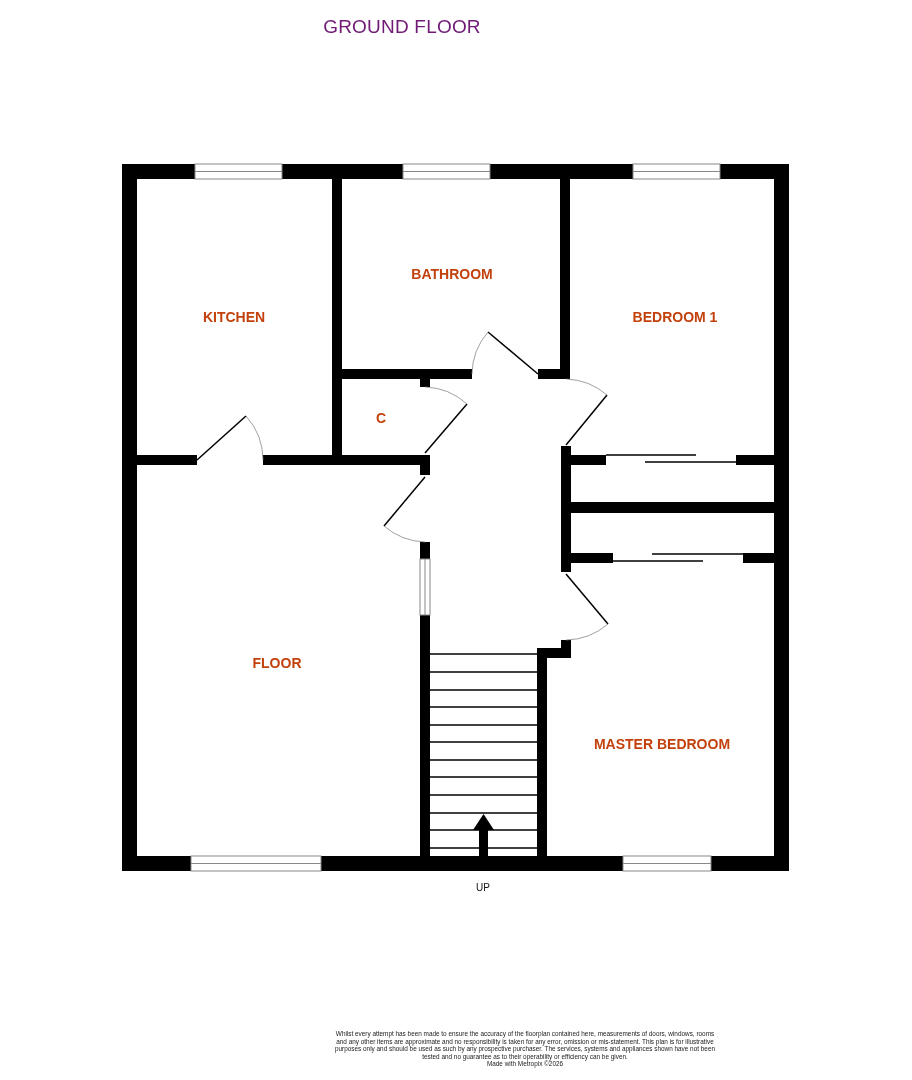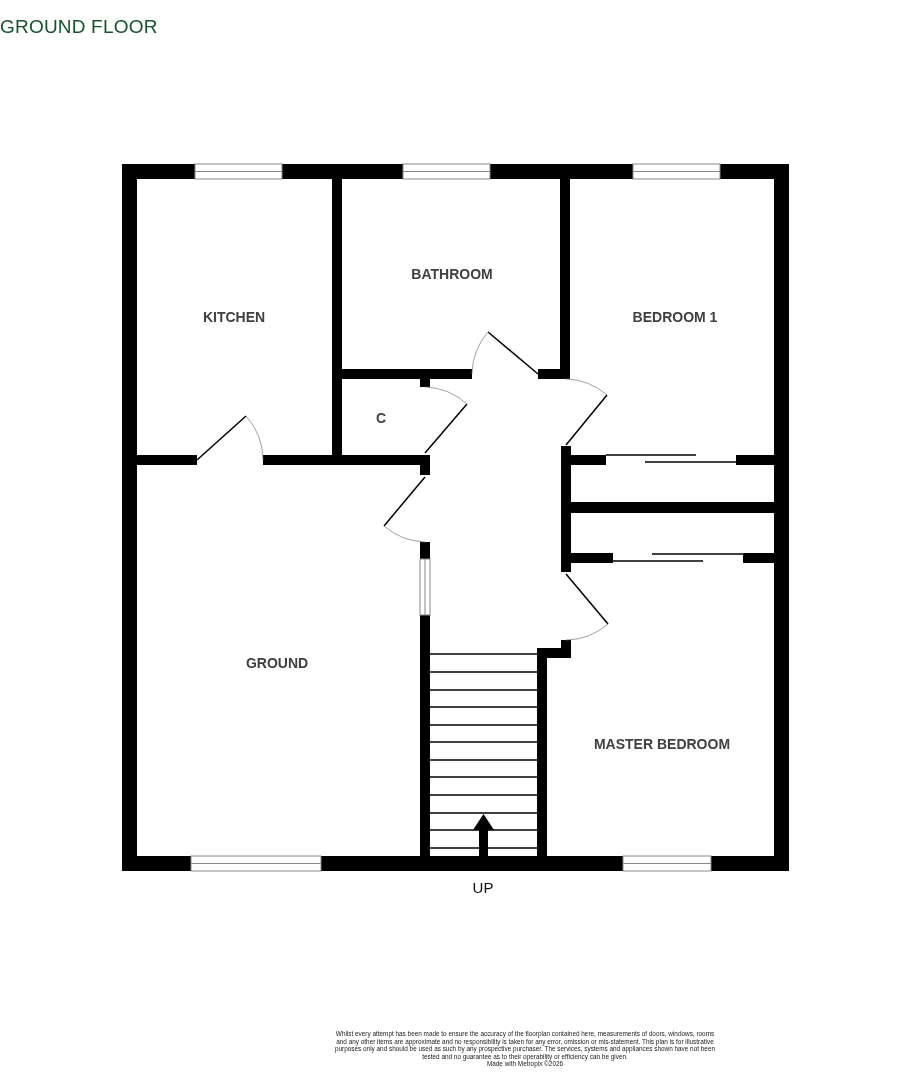--- a/index.html
+++ b/index.html
@@ -1,20 +1,20 @@
 <!DOCTYPE html>
 <html><head>
 <meta charset="utf-8">
 <style>
   html, body { margin: 0; padding: 0; background: #ffffff; }
   body { width: 912px; height: 1080px; position: relative; overflow: hidden; font-family: "Liberation Sans", sans-serif; }
-  .title { position: absolute; top: 16px; left: 0; width: 804px; text-align: left; font-size: 19px; color: #14532d; letter-spacing: 0.2px; }
+  .title { position: absolute; top: 16px; left: 0; width: 804px; text-align: center; font-size: 19px; color: #701a75; letter-spacing: 0.2px; }
   svg.plan { position: absolute; left: 0; top: 0; }
-  .room-label { position: absolute; font-weight: bold; font-size: 14px; color: #404040; white-space: nowrap; transform: translate(-50%, -50%); }
-  .up-label { position: absolute; font-size: 15px; color: #111; transform: translate(-50%, -50%); }
+  .room-label { position: absolute; font-weight: bold; font-size: 14px; color: #c2410c; white-space: nowrap; transform: translate(-50%, -50%); }
+  .up-label { position: absolute; font-size: 10px; color: #111; transform: translate(-50%, -50%); }
   .disclaimer { position: absolute; top: 1030px; left: 330px; width: 390px; text-align: center; font-size: 6.4px; line-height: 7.6px; color: #222; }
 </style>
 </head>
 <body>
 
 <div class="title">GROUND FLOOR</div>
 
 <svg class="plan" width="912" height="1080" viewBox="0 0 912 1080" xmlns="http://www.w3.org/2000/svg">
   <g fill="#000">
 
@@ -122,20 +122,20 @@
   <g fill="#000">
     <rect x="479" y="829" width="9" height="30"></rect>
     <polygon points="473,830 483.5,814 494,830"></polygon>
   </g>
 </svg>
 
 <div class="room-label" style="left:234px; top:317px;text-align:center;">KITCHEN</div>
 <div class="room-label" style="left:452px; top:274px;">BATHROOM</div>
 <div class="room-label" style="left:675px; top:317px;">BEDROOM 1</div>
 <div class="room-label" style="left:381px; top:418px;">C</div>
-<div class="room-label" style="left:277px; top:663px;">GROUND</div>
+<div class="room-label" style="left:277px; top:663px;">FLOOR</div>
 <div class="room-label" style="left:662px; top:744px;">MASTER BEDROOM</div>
 <div class="up-label" style="left:483px; top:887px;">UP</div>
 
 <div class="disclaimer">
   <div>Whilst every attempt has been made to ensure the accuracy of the floorplan contained here, measurements of doors, windows, rooms and any other items are approximate and no responsibility is taken for any error, omission or mis-statement. This plan is for illustrative purposes only and should be used as such by any prospective purchaser. The services, systems and appliances shown have not been tested and no guarantee as to their operability or efficiency can be given.</div>
   <div>Made with Metropix ©2026</div>
 </div>
 
 </body></html>

